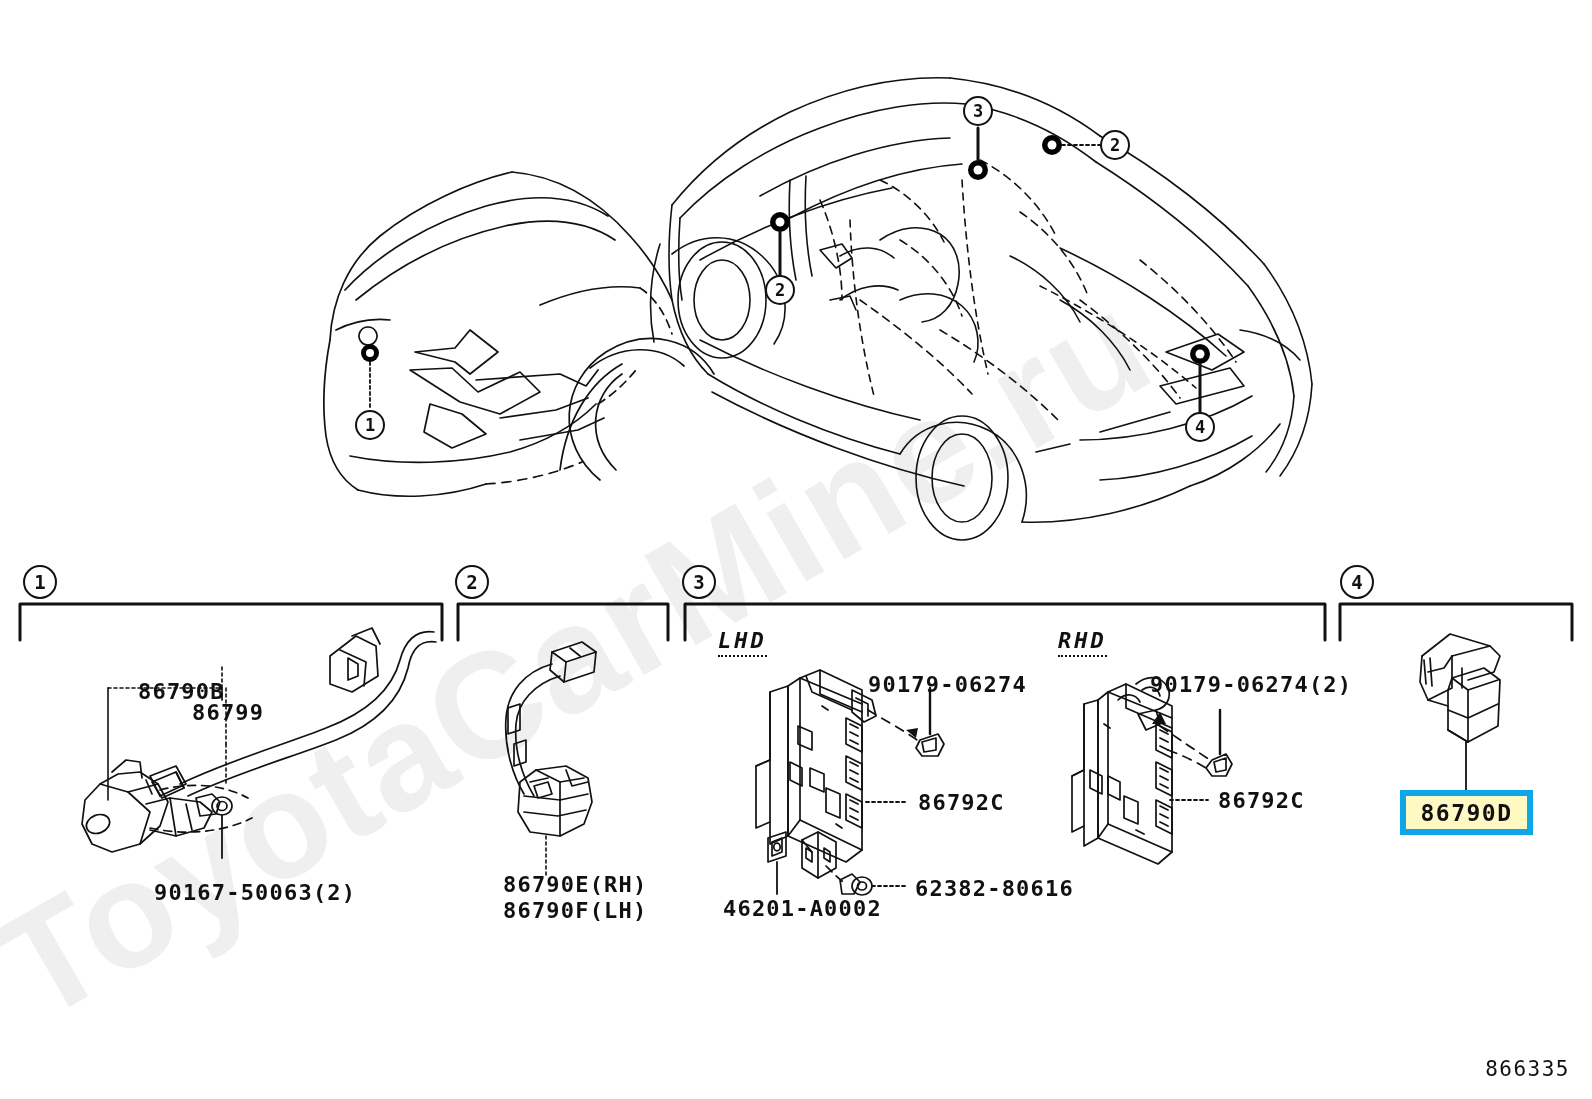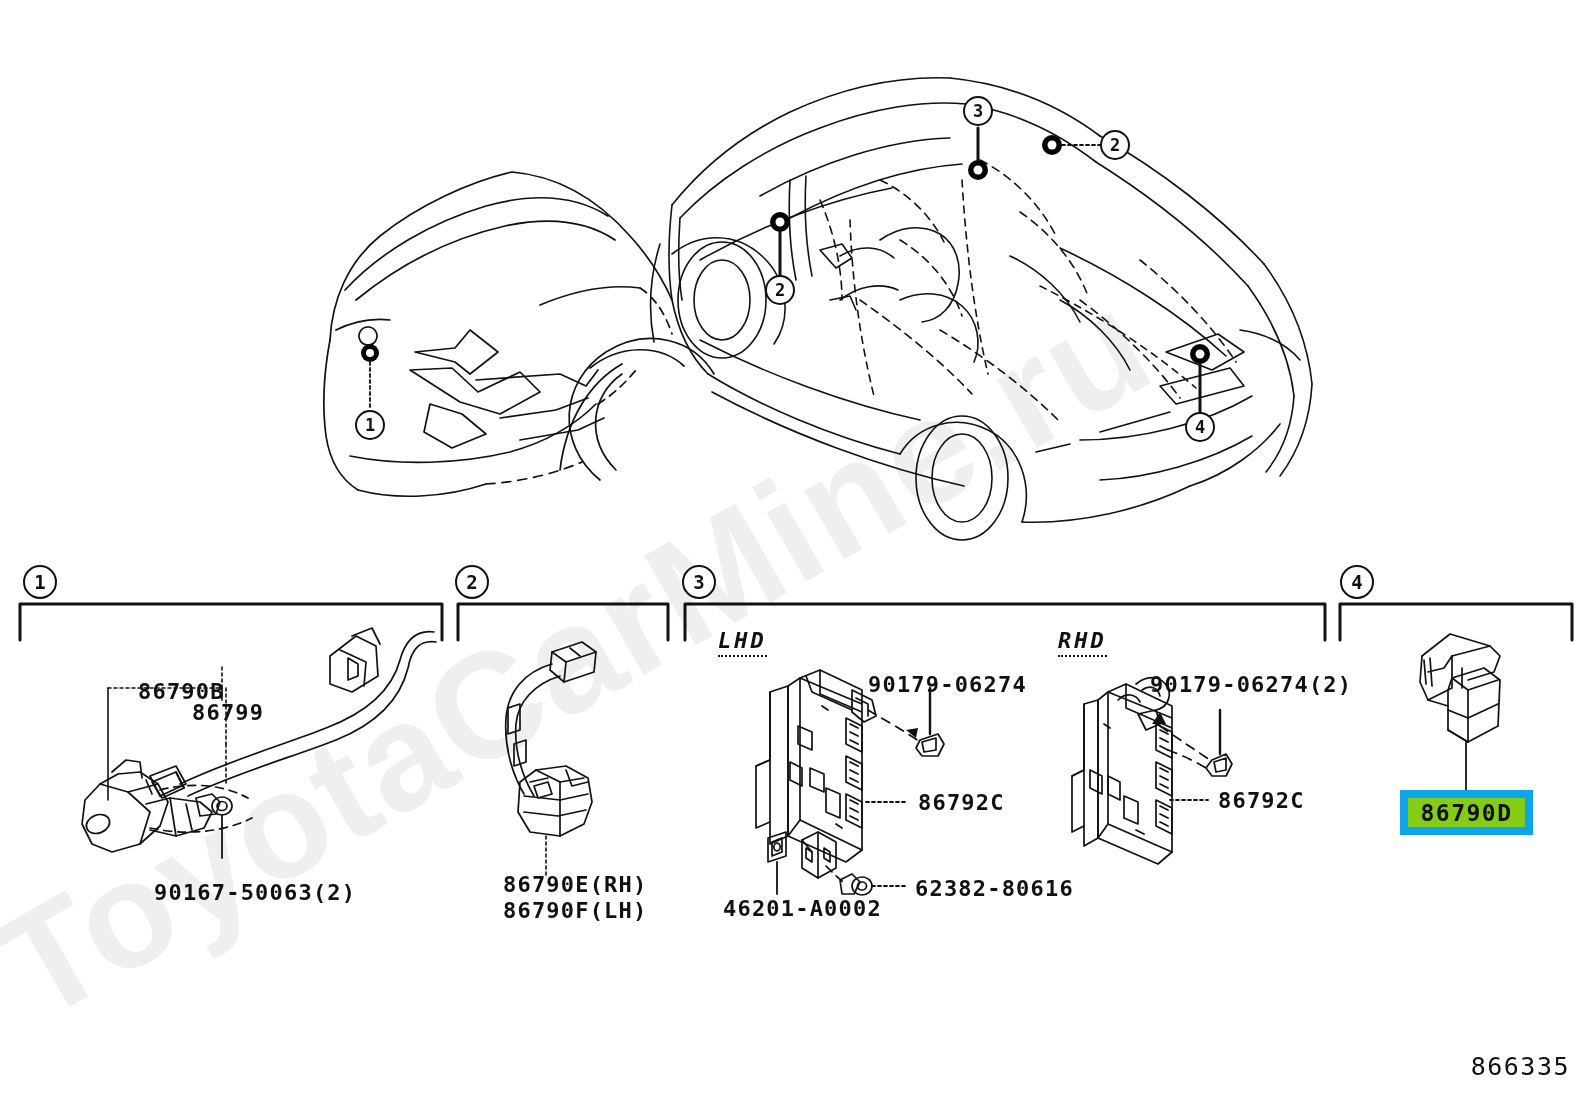--- a/index.html
+++ b/index.html
@@ -39,28 +39,28 @@
     color:#111;
     white-space:nowrap;
   }
   .lbl.lhd{
     font-size:22px;letter-spacing:3px;
     border-bottom:2px dotted #111;padding-bottom:2px;font-style:italic;
   }
   .pagecode{
     position:absolute;right:22px;bottom:18px;
     font-family:"DejaVu Sans Mono","Liberation Mono",monospace;
-    font-size:25px;letter-spacing:1.5px;color:#111;
+    font-size:21px;letter-spacing:1.5px;color:#111;
   }
 
   
   .hl{
     position:absolute;
-    border:8px solid #0ea5e9;
-    background:#84cc16;
+    border:6px solid #0ea5e9;
+    background:#fef9c3;
     display:flex;align-items:center;justify-content:center;
     box-sizing:border-box;
   }
   .hl .lbltxt{
     font-family:"DejaVu Sans Mono","Liberation Mono",monospace;
     font-weight:700;font-size:23px;letter-spacing:1.5px;color:#111;
   }
 
   
   .cnum{

